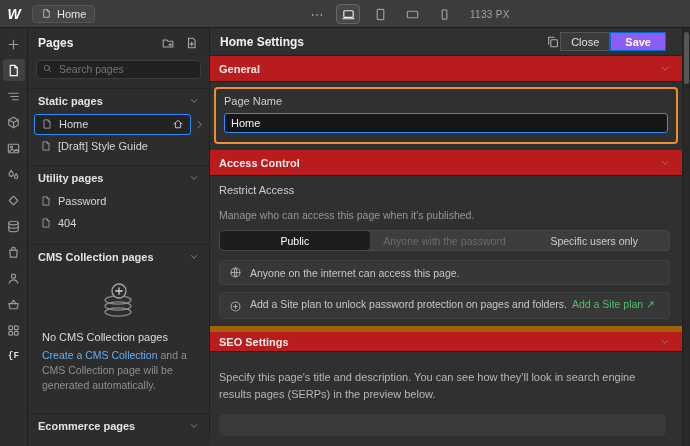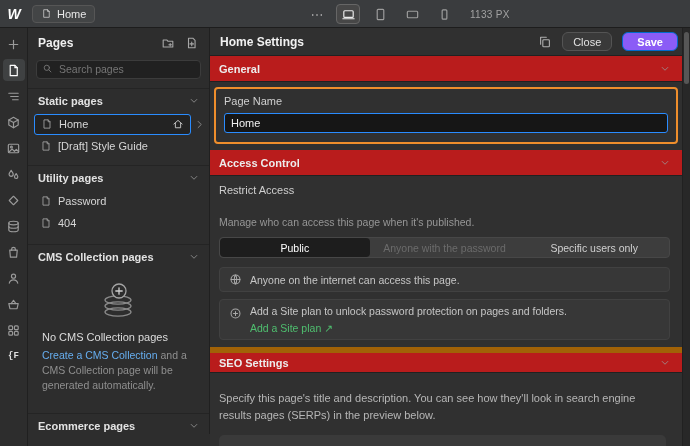--- a/index.html
+++ b/index.html
@@ -58,47 +58,47 @@
   .cms-empty{padding:10px 14px 0;}
   .cms-db{display:flex;justify-content:center;margin-bottom:8px}
   .cms-empty-title{font-size:11px;color:#dcdcdc;margin-bottom:5px}
   .cms-empty-body{font-size:10.5px;line-height:1.45;color:#8f8f8f}
   .cms-empty-body a{color:#66aef0;text-decoration:none;cursor:pointer}
   .pp-sec.eco{margin-top:20px}
   .eco-partial{height:34px;overflow:hidden;display:flex;justify-content:center;padding-top:8px}
 
   
   .settings-panel{position:absolute;top:28px;left:210px;right:0;bottom:0;background:#303030;overflow:hidden}
-  .sp-header{height:28px;border-bottom:1px solid #212121;display:flex;align-items:center;gap:10px;padding:0 12px 0 10px}
+  .sp-header{height:28px;border-bottom:1px solid #212121;display:flex;align-items:center;gap:0;padding:0 24px 0 10px}
   .sp-title{flex:1;font-size:12px;font-weight:700;color:#f2f2f2}
   .sp-copy{width:14px;height:14px;color:#b0b0b0;cursor:pointer}
-  .btn{height:19px;padding:0 10px;border-radius:6px;font-size:11px;font-family:inherit;cursor:pointer}
+  .btn{height:19px;padding:0 10px;border-radius:0;font-size:11px;font-family:inherit;cursor:pointer}
   .btn-close{background:#3a3a3a;border:1px solid #545454;color:#e2e2e2}
   .btn-save{background:#8b5cf6;border:1px solid #006acc;color:#fff;font-weight:700;padding:0 14px}
   .sec-bar{height:26px;display:flex;align-items:center;justify-content:space-between;
            padding:0 20px 0 9px;background:#b91c1c;border-bottom:1px solid #212121;
            font-size:11px;font-weight:700;color:#ededed;cursor:pointer}
   .sec-bar .ic{width:10px;height:10px;color:#9a9a9a}
   .sec-bar.bt{border-top:6px solid #a16207}
   .orange-wrap{margin:5px 12px 6px 4px;border:2px solid #ef8e2c;border-radius:4px;padding:6px 8px 9px}
   .field-label{font-size:11px;color:#cfcfcf;margin-bottom:6px}
   .txt-input{width:100%;height:20px;background:#161616;border:1px solid #2a8cff;border-radius:3px;
              color:#f0f0f0;font-size:11px;padding:0 6px;outline:none;font-family:inherit}
   .sp-body{padding:8px 20px 0 9px}
-  .help{font-size:10.5px;color:#969696;margin:20px 0 9px}
+  .help{font-size:10.5px;color:#969696;margin:13px 0 9px}
   .segmented{display:flex;background:#3d3d3d;border:1px solid #474747;border-radius:4px;height:21px;margin-bottom:9px;overflow:hidden}
   .seg{flex:1;display:flex;align-items:center;justify-content:center;font-size:10.5px;color:#d0d0d0;cursor:pointer}
   .seg.active{background:#1d1d1d;border-radius:4px;color:#fff}
   .seg.disabled{color:#6b6b6b}
   .note{display:flex;align-items:center;gap:8px;background:#373737;border:1px solid #414141;border-radius:4px;
         padding:5px 9px;font-size:10.5px;color:#c6c6c6;margin-bottom:7px}
   .note .ic{width:13px;height:13px;color:#a9a9a9;flex:none}
   .note2{align-items:flex-start}
   .note2 .ic{margin-top:2px}
-  .note2-col{display:flex;flex-direction:column;gap:5px}
+  .note2-col{display:flex;flex-direction:row;gap:5px}
   .green-link{color:#4fbf6f;text-decoration:none;font-size:10.5px;cursor:pointer}
   .seo-para{font-size:11px;line-height:1.5;color:#b6b6b6;margin:9px 0 12px;max-width:470px}
   .preview-label{font-size:11px;color:#dadada;margin-bottom:9px}
   .serp{background:#3a3a3a;border-radius:5px;padding:11px 14px;margin-right:4px}
   .sb-track{position:absolute;top:0;right:0;bottom:0;width:8px;background:#282828;border-left:1px solid #212121}
   .sb-thumb{position:absolute;top:4px;left:1px;width:5px;height:52px;background:#565656;border-radius:3px;cursor:pointer}
 </style>
 </head>
 <body>
 

